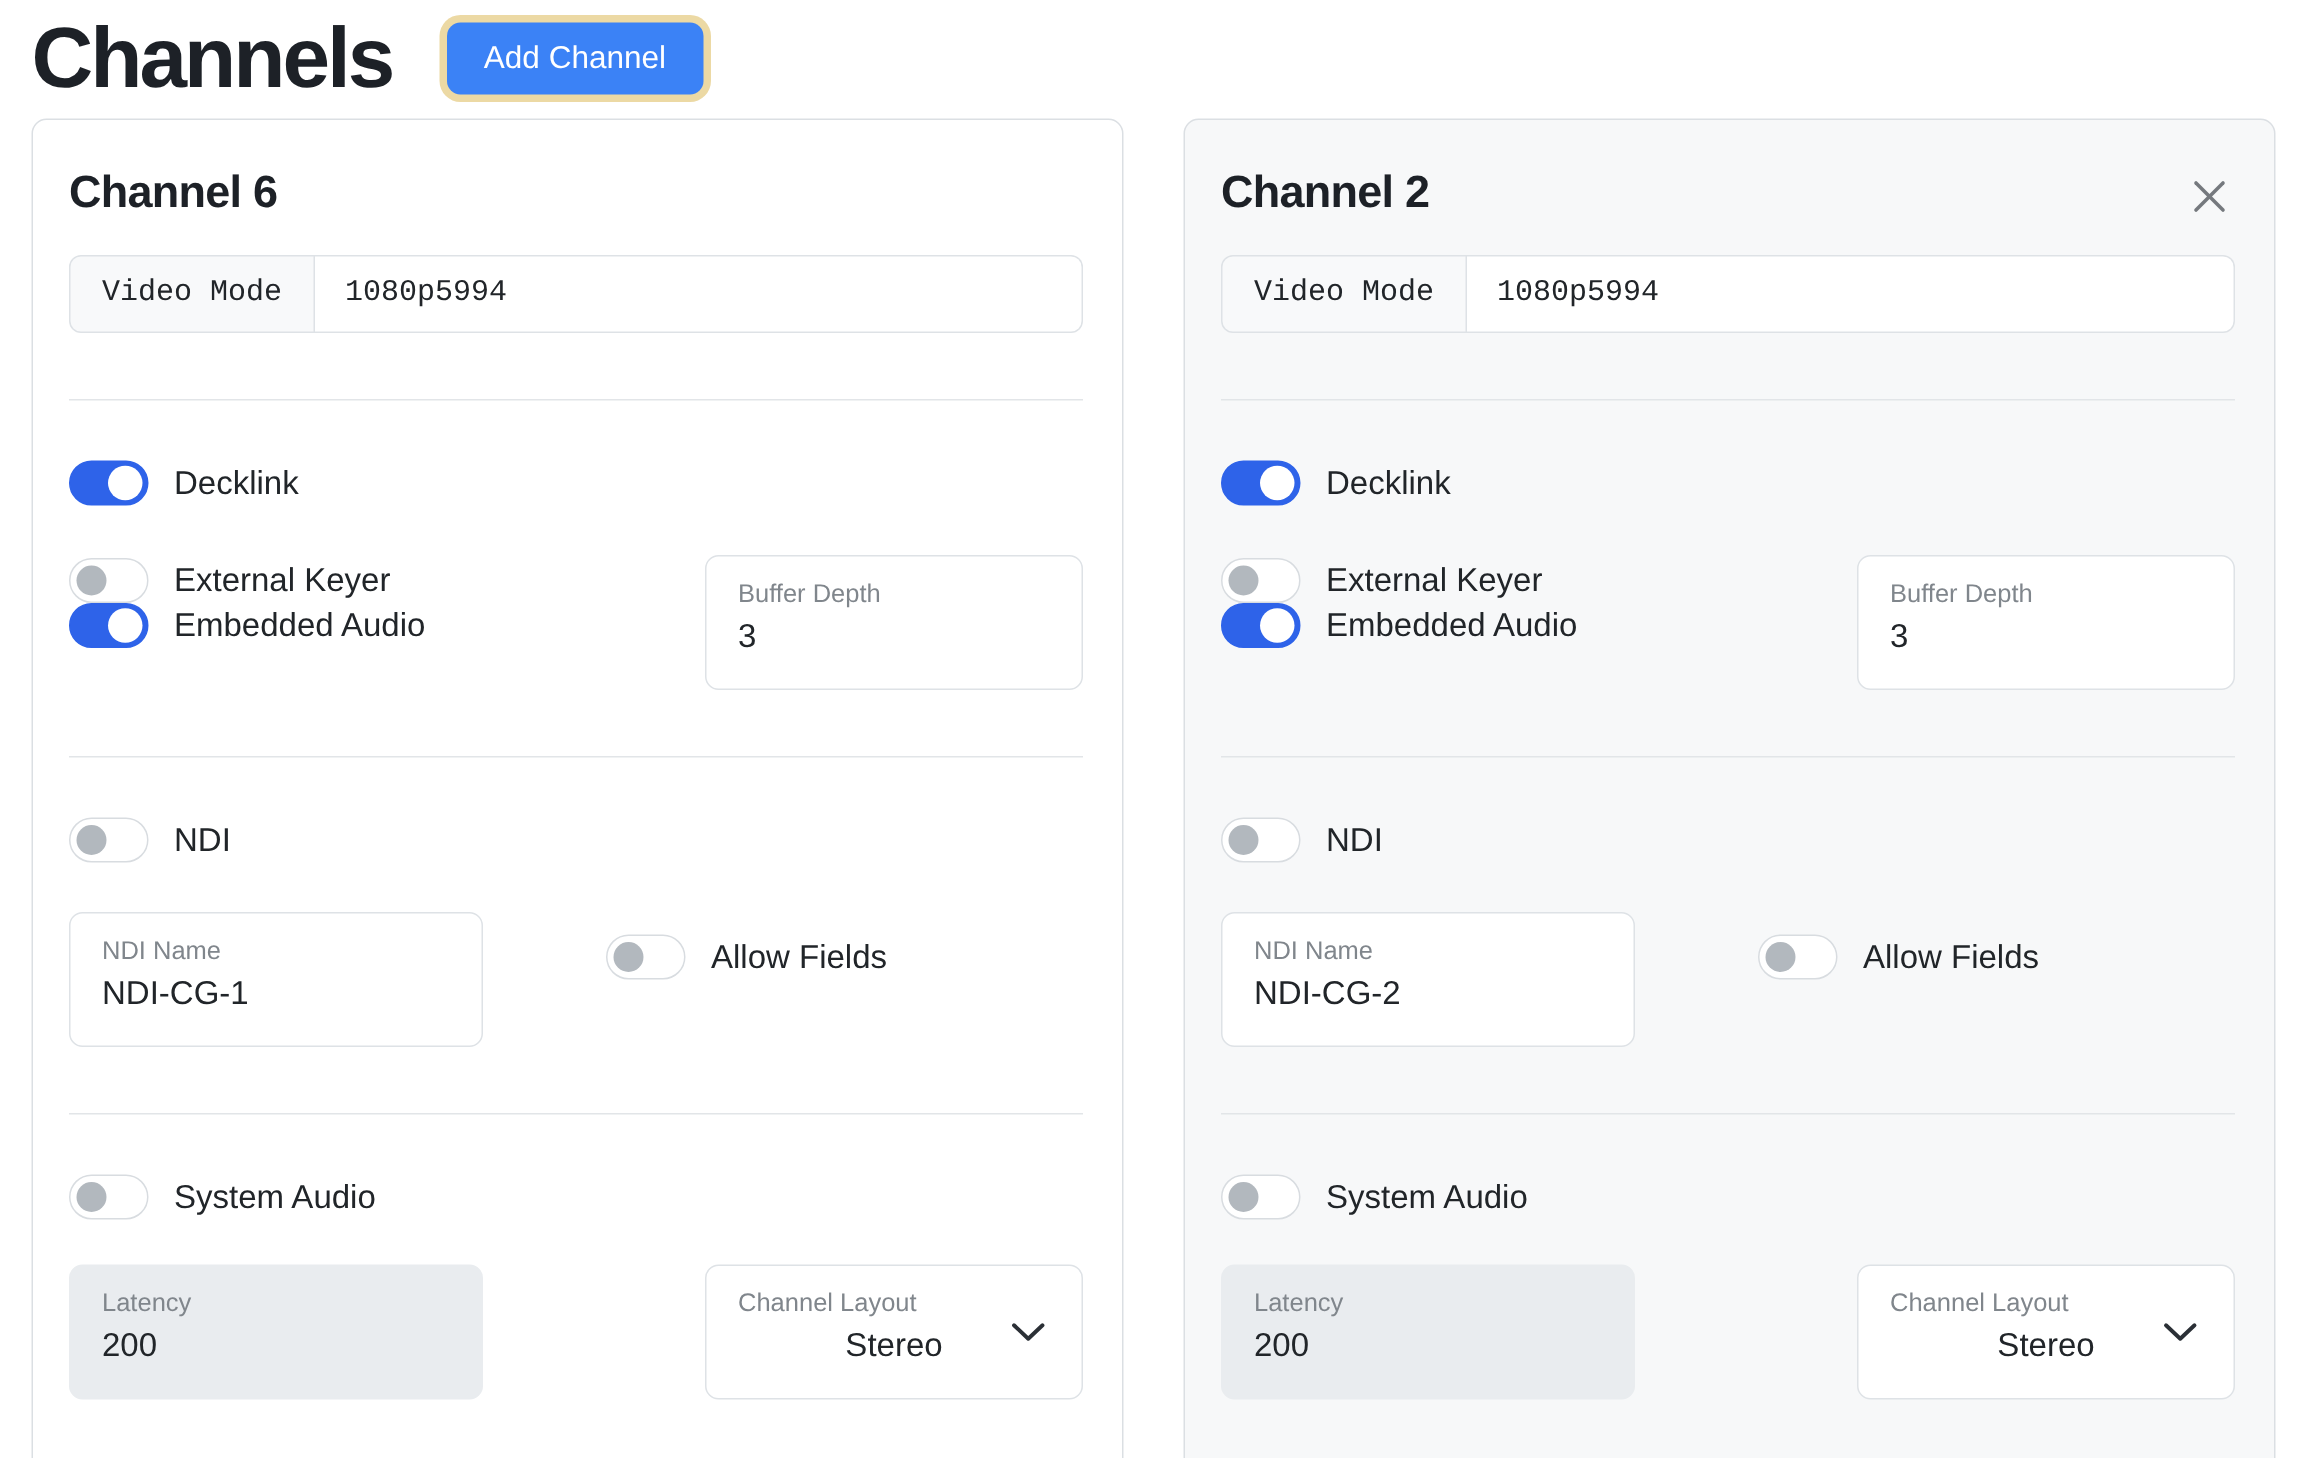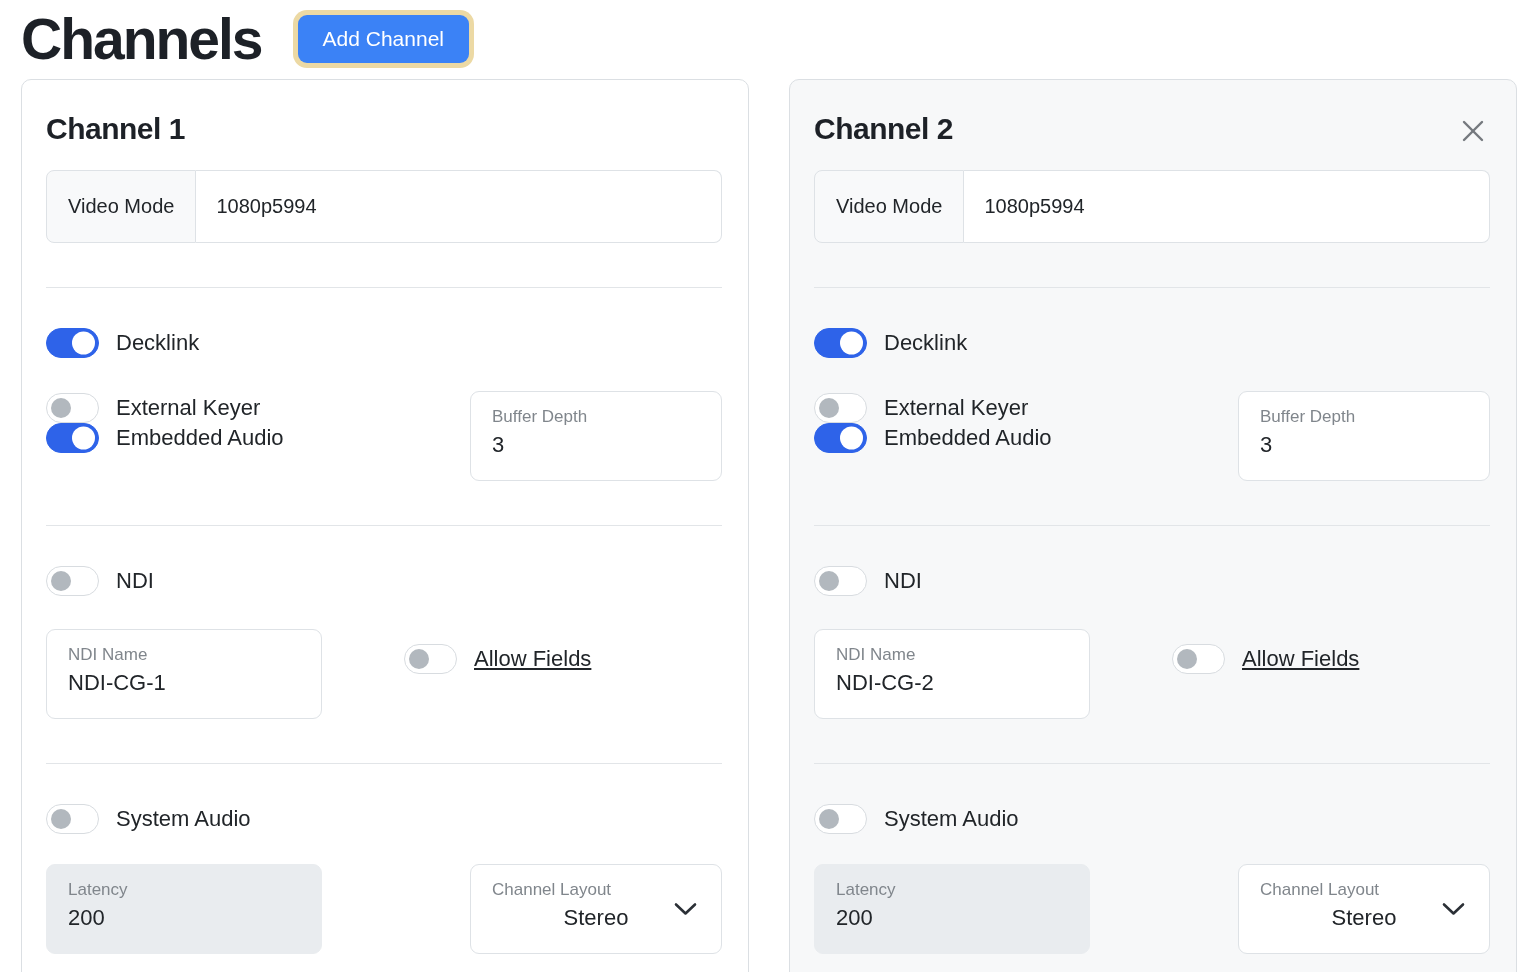--- a/index.html
+++ b/index.html
@@ -38,21 +38,21 @@
     border-radius: 10px;
     padding: 32px 26px 26px 24px;
   }
   .card.alt { background: #f7f8f9; }
 
   .card-title-row { display: flex; justify-content: space-between; align-items: flex-start; margin-bottom: 24px; }
   h2.card-title { margin: 0; font-size: 30px; font-weight: 700; color: #1d2127; letter-spacing: -0.5px; }
   .close-btn { background: none; border: none; padding: 4px 2px 0 0; cursor: pointer; line-height: 0; }
 
   
-  .input-group { display: flex; height: 73px; }
+  .input-group { display: flex; height: 52px; font-family: Liberation Mono, monospace; }
   .ig-label {
     background: #f8f9fa; border: 1px solid #dee2e6;
     border-radius: 8px 0 0 8px;
     display: flex; align-items: center;
     padding: 0 21px; font-size: 20px; color: #212529; white-space: nowrap;
   }
   .ig-input {
     flex: 1; min-width: 0;
     border: 1px solid #dee2e6; border-left: none;
     border-radius: 0 8px 8px 0;
@@ -77,21 +77,21 @@
     background: #b2b8be;
   }
   .switch.on { background: #2e63e9; border-color: #2e63e9; }
   .switch.on::after { left: auto; right: 3px; width: 23px; height: 23px; background: #ffffff; }
 
   
   .lead-toggle { margin-bottom: 33px; }
   .two-col { display: flex; justify-content: space-between; align-items: flex-start; }
   .col-toggles { display: flex; flex-direction: column; padding-top: 2px; }
   .right-col { width: 318px; }
-  .right-col.pad-top { padding-top: 15px; text-decoration: underline; }
+  .right-col.pad-top { padding-top: 15px; }
 
   
   .float-field {
     width: 252px; min-height: 90px;
     border: 1px solid #dee2e6; border-radius: 9px;
     background: #ffffff;
     padding: 15px 21px 14px 21px;
     display: flex; flex-direction: column; gap: 5px;
   }
   .float-field.w320 { width: 276px; }
@@ -112,21 +112,21 @@
 
   <div class="header-row">
     <h1 class="page-title">Channels</h1>
     <button class="add-btn">Add Channel</button>
   </div>
 
   <div class="cards">
 
     <section class="card">
       <div class="card-title-row">
-        <h2 class="card-title">Channel 1</h2>
+        <h2 class="card-title">Channel 6</h2>
       </div>
 
       <div class="input-group">
         <span class="ig-label">Video Mode</span>
         <input class="ig-input" value="1080p5994" style="">
       </div>
 
       <hr class="divider">
 
       <div class="toggle-row lead-toggle">

